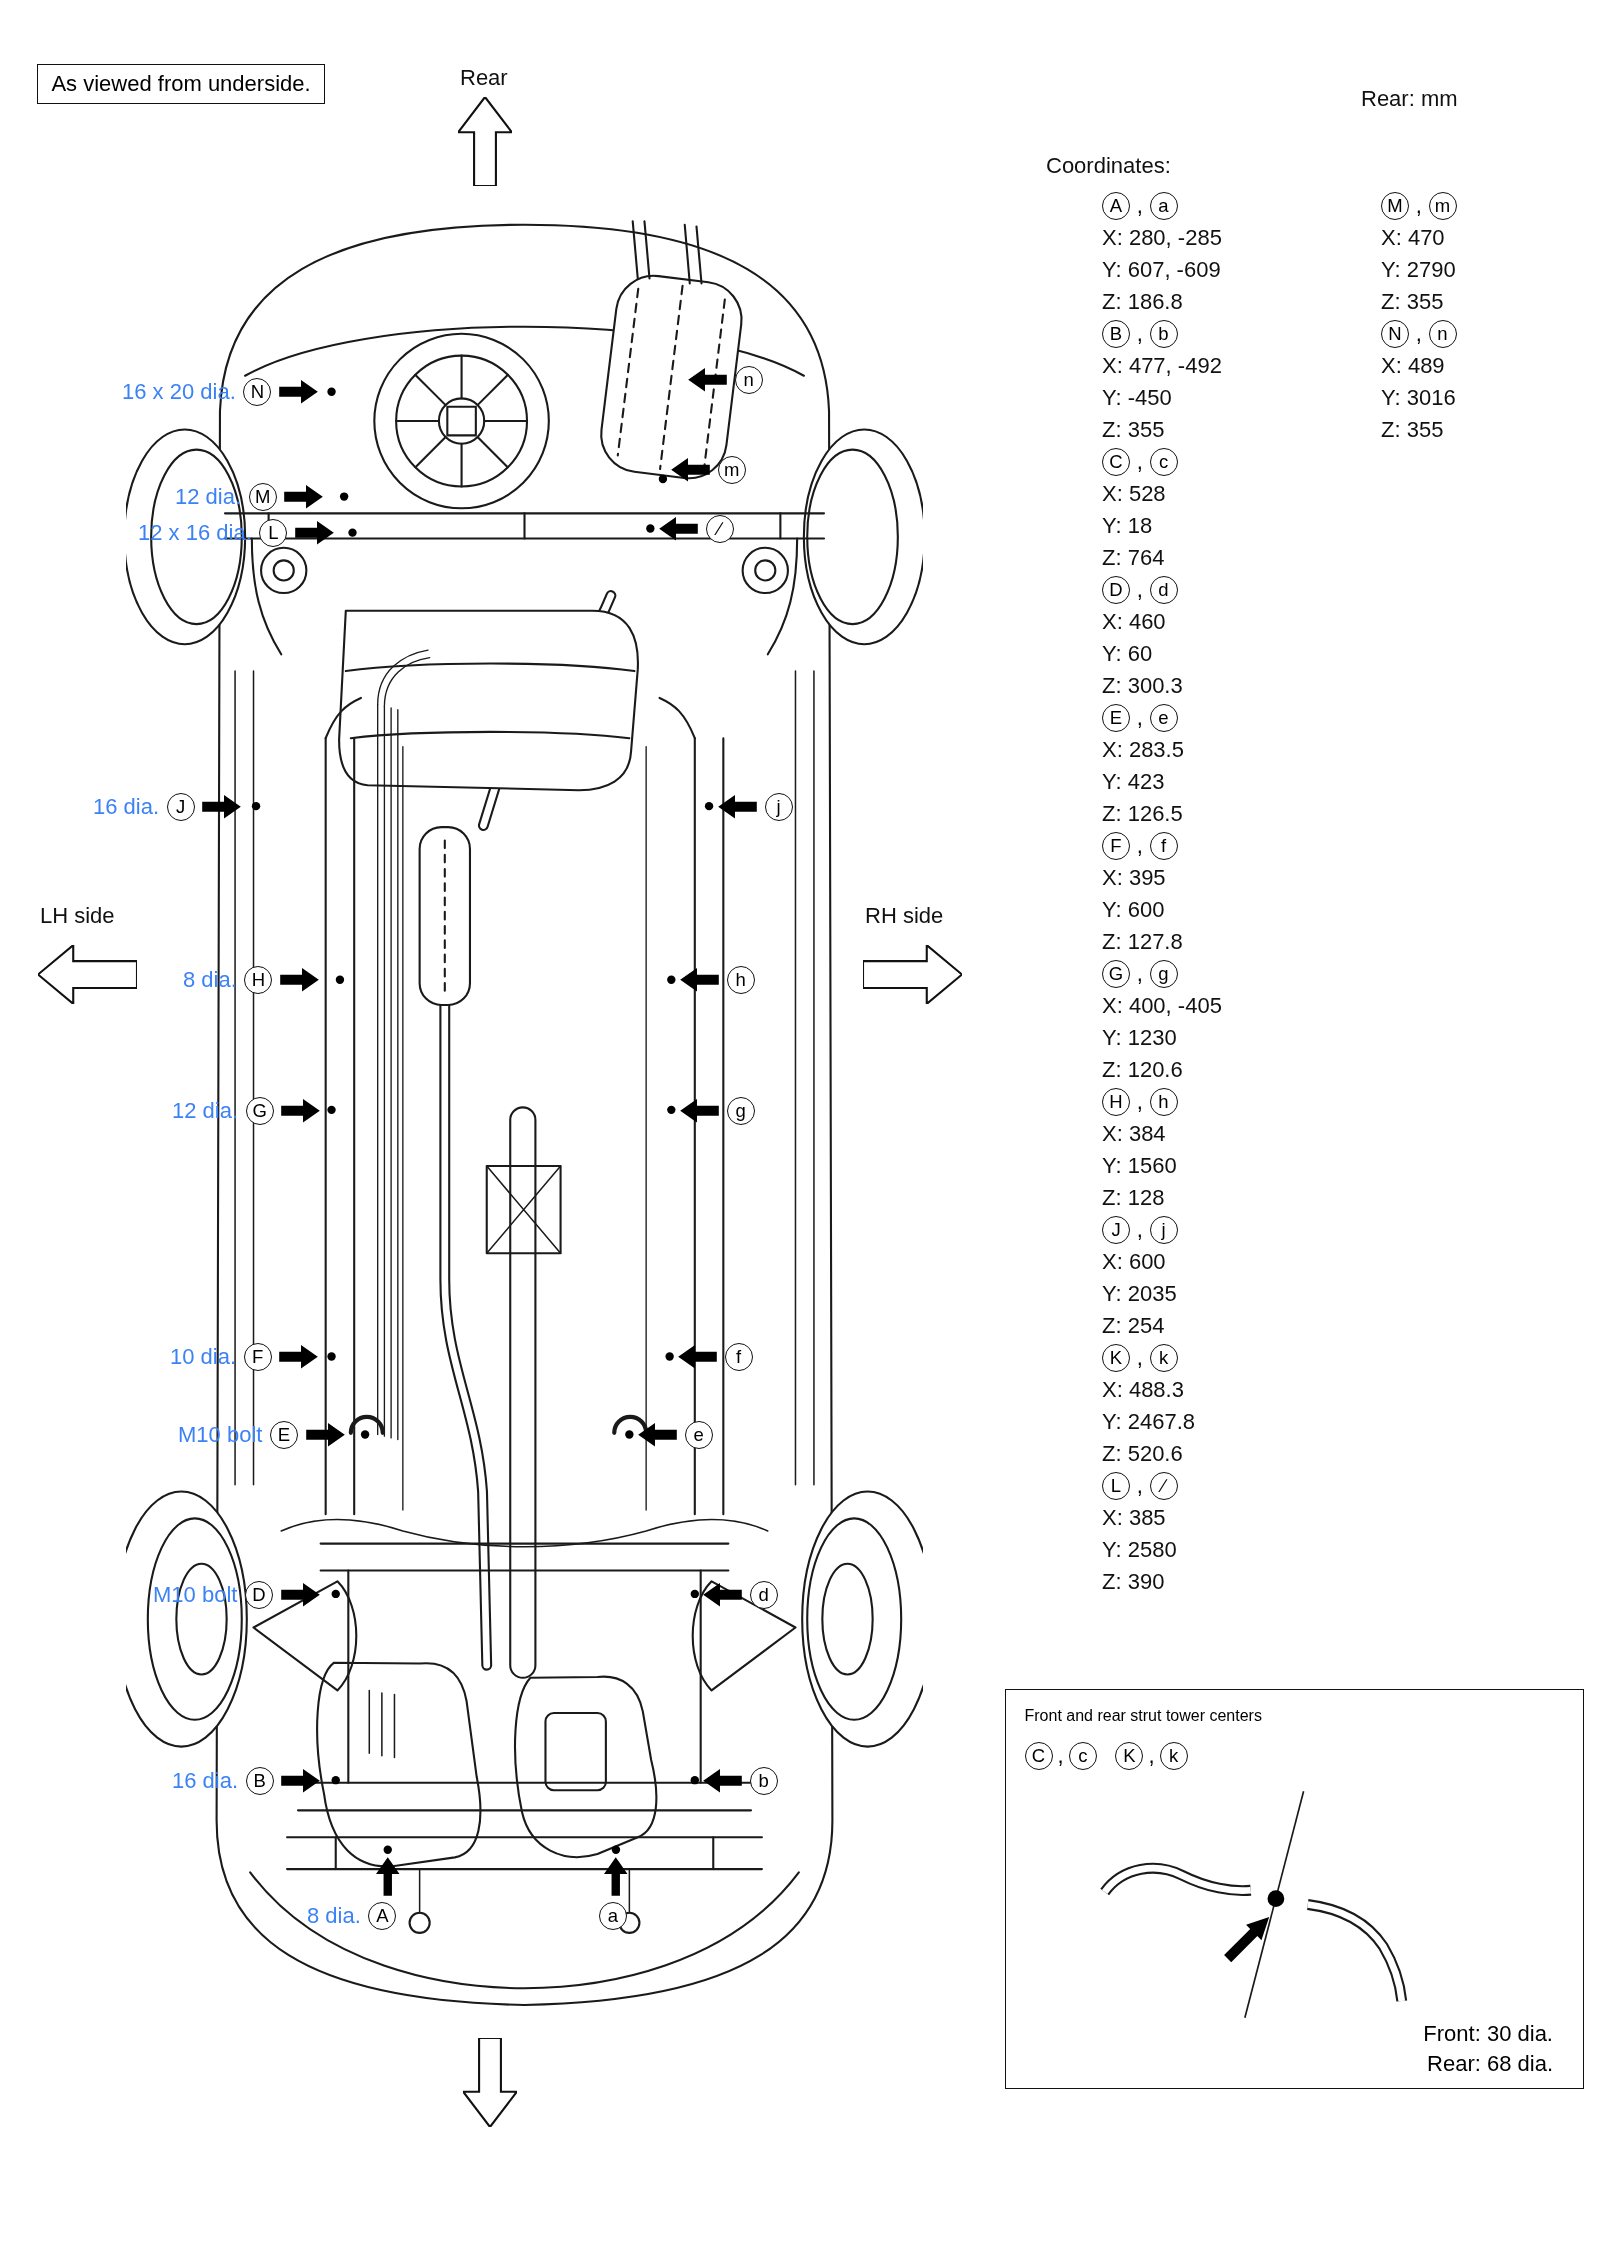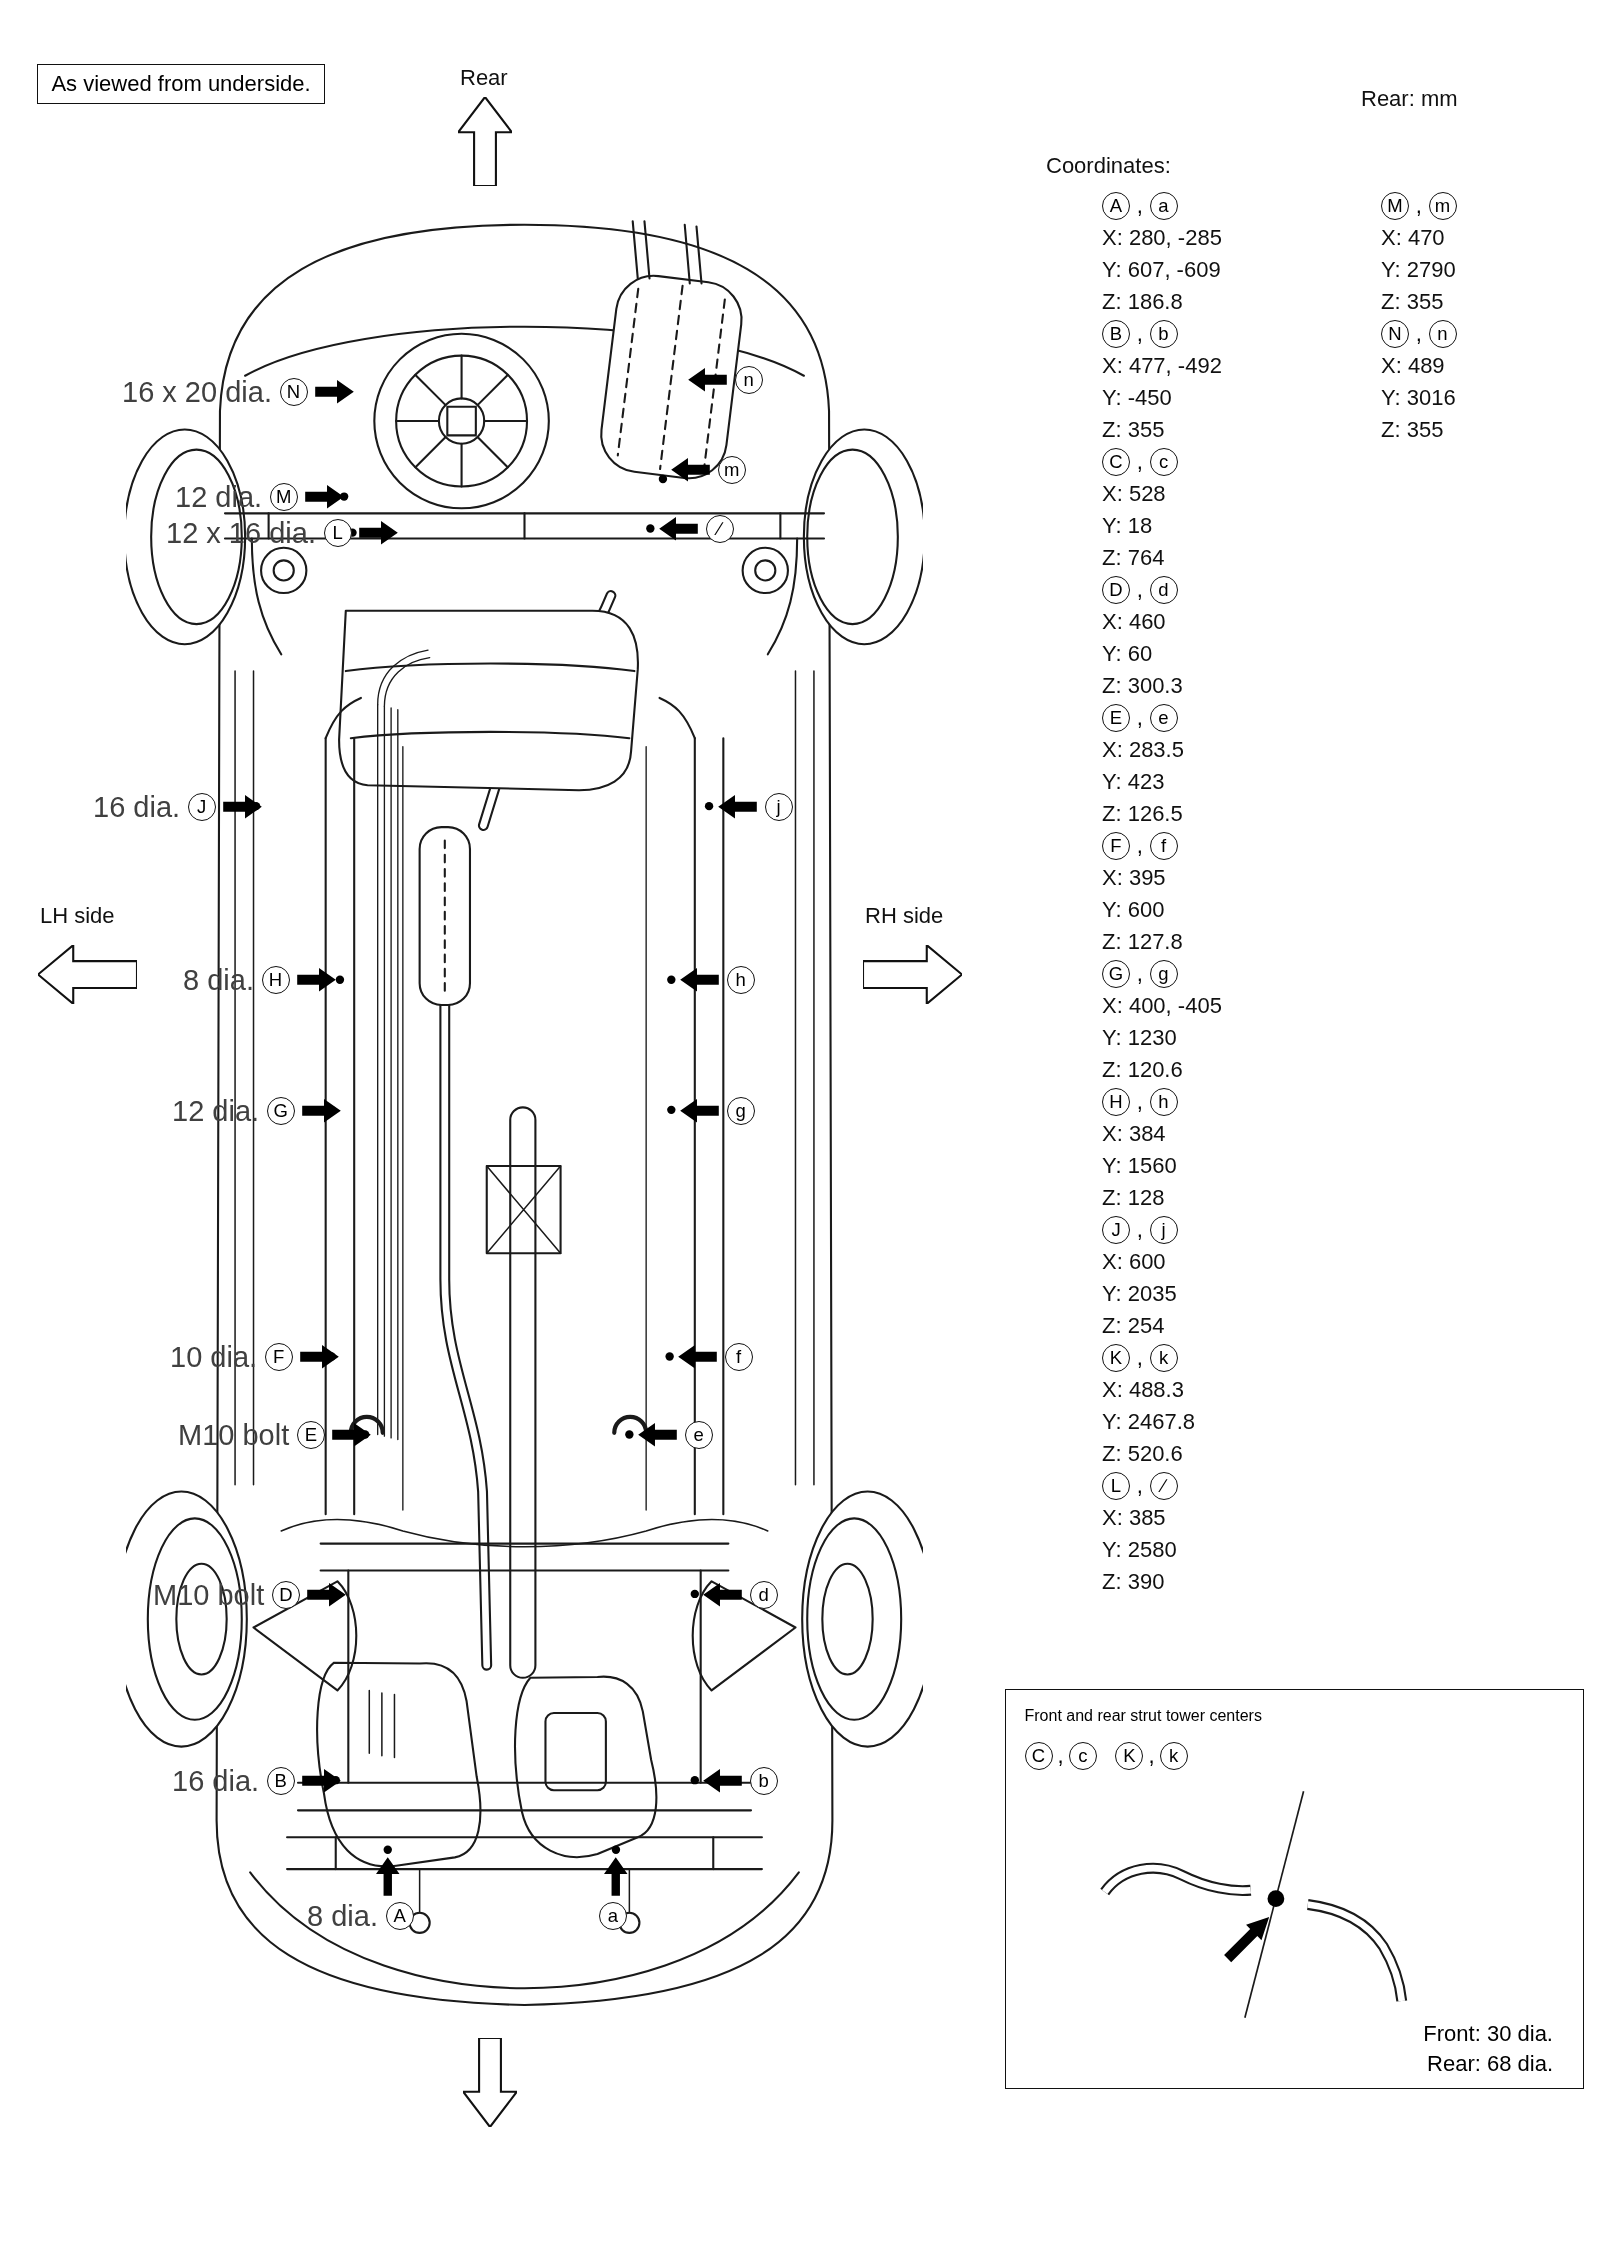--- a/index.html
+++ b/index.html
@@ -11,21 +11,21 @@
   .boxed-note { position:absolute; left:37px; top:64px; border:1.7px solid #111; padding:5.9px 13.4px; font-size:22px; white-space:nowrap; }
 
   .circle-letter {
     display:inline-flex; align-items:center; justify-content:center;
     width:28px; height:28px; border:1.7px solid #111; border-radius:50%;
     font-size:18.5px; line-height:1; background:#fff; flex:0 0 auto;
   }
   .comma { font-size:22px; margin:0 1.7px; }
 
   .callout { position:absolute; display:flex; align-items:center; gap:7.6px; font-size:22px; white-space:nowrap; height:32px; }
-  .callout-label { font-size:29px; color:#404040; }
+  .callout-label { font-size:22px; color:#3b82f6; }
   .ptr { display:block; flex:0 0 auto; }
   .ptr polygon { fill:#000; }
   .up-arrow { position:absolute; }
   .up-arrow polygon { fill:#000; }
 
   .oarrow { position:absolute; }
   .oarrow polygon { fill:#fff; stroke:#111; stroke-width:2.5; }
 
   .car-svg { position:absolute; left:126px; top:201px; }
 
@@ -195,21 +195,21 @@
         <polygon points="0,8 26,8 26,0 46,14 26,28 26,20 0,20"></polygon>
       </svg>
   </div>
   <div class="callout" style="left:175px; top:481px;">
     <span class="callout-label">12 dia.</span>
     <span class="circle-letter">M</span>
     <svg class="ptr" width="39" height="23.5" viewBox="0 0 46 28">
         <polygon points="0,8 26,8 26,0 46,14 26,28 26,20 0,20"></polygon>
       </svg>
   </div>
-  <div class="callout" style="left:138px; top:517px;margin-left:28px;">
+  <div class="callout" style="left:138px; top:517px;">
     <span class="callout-label">12 x 16 dia.</span>
     <span class="circle-letter">L</span>
     <svg class="ptr" width="39" height="23.5" viewBox="0 0 46 28">
         <polygon points="0,8 26,8 26,0 46,14 26,28 26,20 0,20"></polygon>
       </svg>
   </div>
   <div class="callout" style="left:93px; top:791px;">
     <span class="callout-label">16 dia.</span>
     <span class="circle-letter">J</span>
     <svg class="ptr" width="39" height="23.5" viewBox="0 0 46 28">

